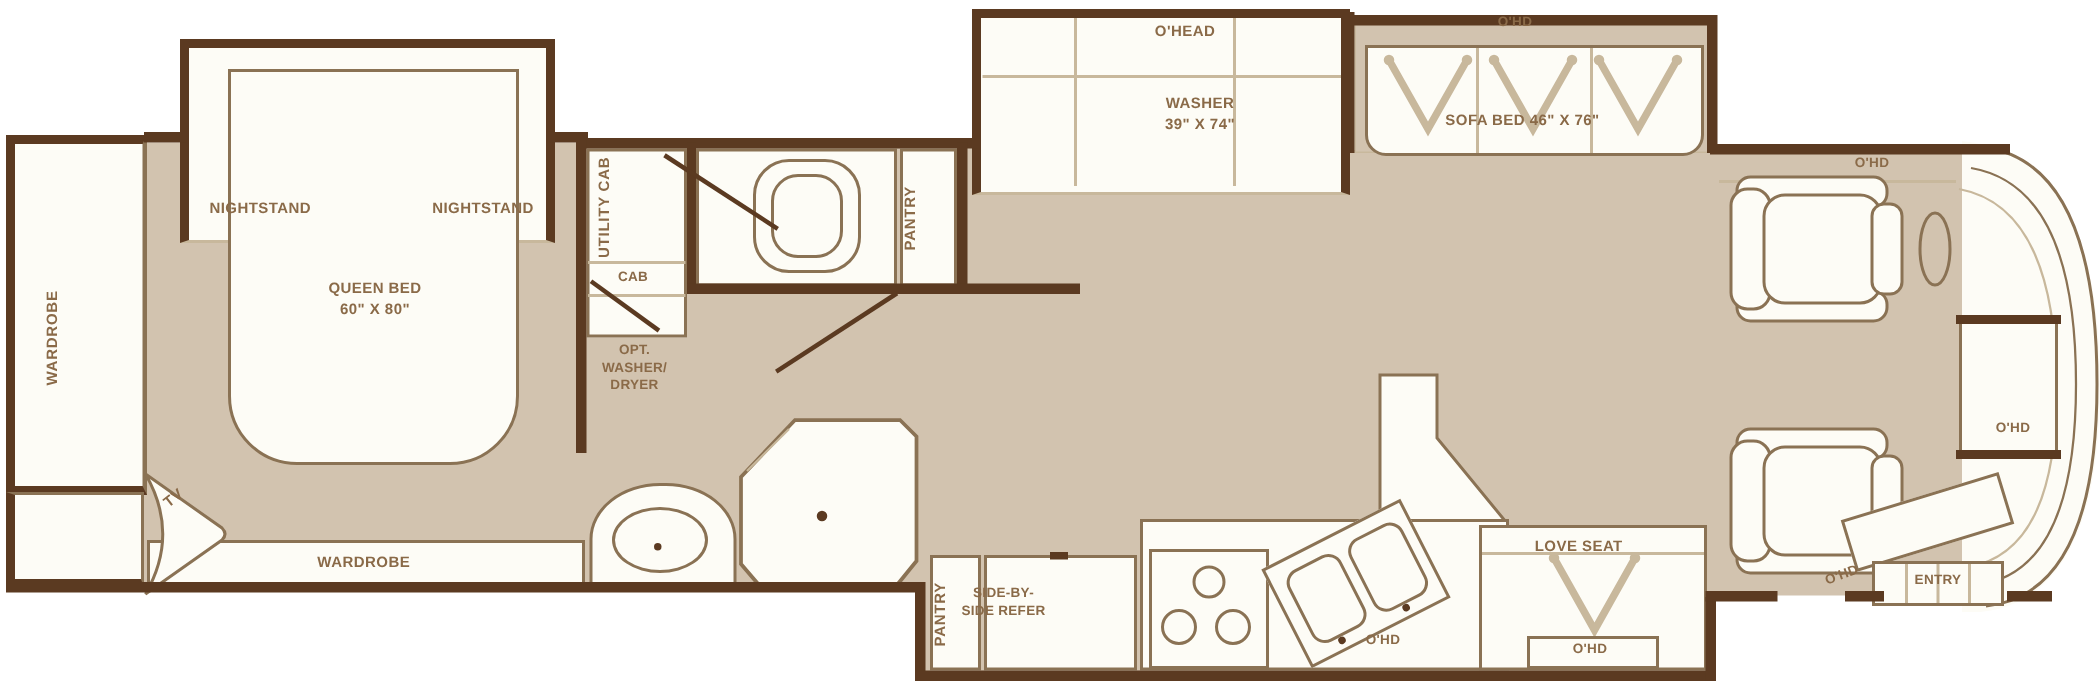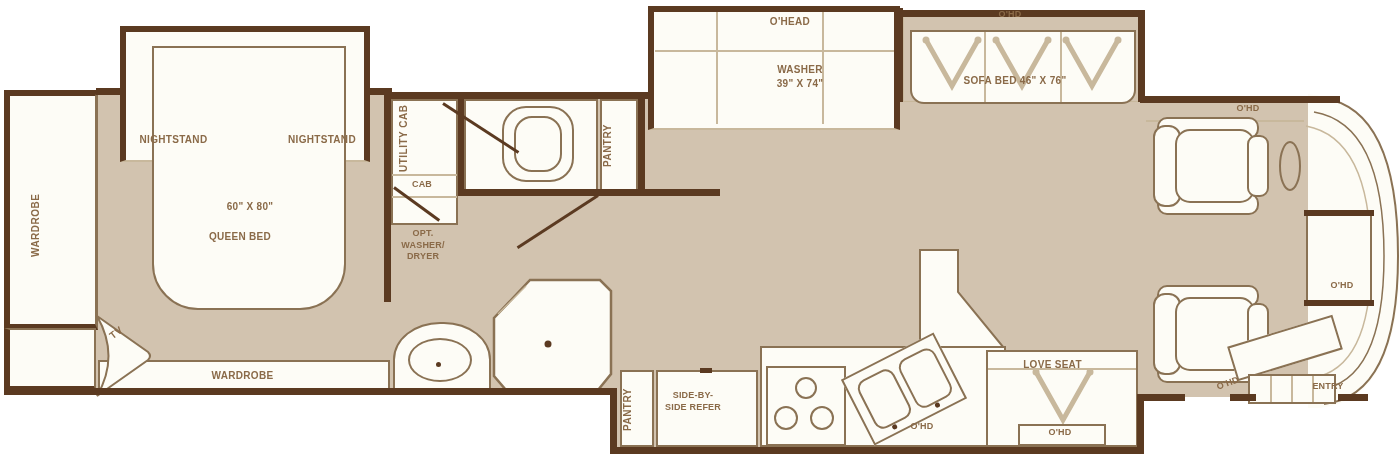--- a/index.html
+++ b/index.html
@@ -179,43 +179,43 @@
   <div class="wall" style="left:638px;top:95px;width:7px;height:100px;"></div>
   <div class="wall" style="left:458px;top:189px;width:262px;height:7px;"></div>
 
   <div class="door" style="left:443px;top:102px;width:90px;transform:rotate(33deg);"></div>
   <div class="door" style="left:394px;top:186px;width:56px;transform:rotate(36deg);"></div>
   <div class="door" style="left:598px;top:194px;width:96px;transform:rotate(147deg);"></div>
 
   <div class="vlbl" style="left:30px;top:135px;width:34px;height:180px;">WARDROBE</div>
   <div class="lbl" style="left:117px;top:133px;width:113px;">NIGHTSTAND</div>
   <div class="lbl" style="left:267px;top:133px;width:110px;">NIGHTSTAND</div>
-  <div class="lbl" style="left:180px;top:186px;width:120px;margin-top:44px;">QUEEN BED</div>
+  <div class="lbl" style="left:190px;top:186px;width:120px;">QUEEN BED</div>
   <div class="lbl" style="left:190px;top:200px;width:120px;">60" X 80"</div>
   <div class="lbl" style="left:92px;top:326px;width:48px;transform:rotate(-38deg);">TV</div>
   <div class="lbl" style="left:185px;top:369px;width:115px;">WARDROBE</div>
 
   <div class="vlbl s" style="left:398px;top:102px;width:28px;height:72px;">UTILITY CAB</div>
   <div class="lbl s" style="left:396px;top:179px;width:52px;">CAB</div>
   <div class="lbl s" style="left:392px;top:228px;width:62px;">OPT. WASHER/ DRYER</div>
   <div class="vlbl s" style="left:602px;top:106px;width:26px;height:80px;">PANTRY</div>
 
   <div class="lbl" style="left:710px;top:15px;width:160px;">O'HEAD</div>
   <div class="lbl" style="left:720px;top:63px;width:160px;">WASHER</div>
   <div class="lbl" style="left:720px;top:77px;width:160px;">39" X 74"</div>
 
   <div class="lbl s" style="left:975px;top:9px;width:70px;">O'HD</div>
   <div class="lbl" style="left:930px;top:74px;width:170px;">SOFA BED 46" X 76"</div>
 
 
   <div class="vlbl s" style="left:622px;top:376px;width:26px;height:68px;">PANTRY</div>
-  <div class="lbl s" style="left:665px;top:390px;width:56px;">SIDE-BY-SIDE REFER</div>
+  <div class="lbl s" style="left:641px;top:390px;width:56px;">SIDE-BY-SIDE REFER</div>
   <div class="lbl s" style="left:892px;top:421px;width:60px;">O'HD</div>
 
   <div class="lbl" style="left:995px;top:358px;width:115px;">LOVE SEAT</div>
   <div class="lbl s" style="left:1025px;top:427px;width:70px;">O'HD</div>
 
   <div class="lbl s" style="left:1198px;top:103px;width:100px;">O'HD</div>
   <div class="lbl s" style="left:1312px;top:280px;width:60px;">O'HD</div>
   <div class="lbl s" style="left:1196px;top:378px;width:64px;transform:rotate(-20deg);">O'HD</div>
-  <div class="lbl s" style="left:1250px;top:381px;width:84px;margin-left:36px;">ENTRY</div>
+  <div class="lbl s" style="left:1250px;top:381px;width:84px;">ENTRY</div>
 
 </div>
 
 </body></html>

